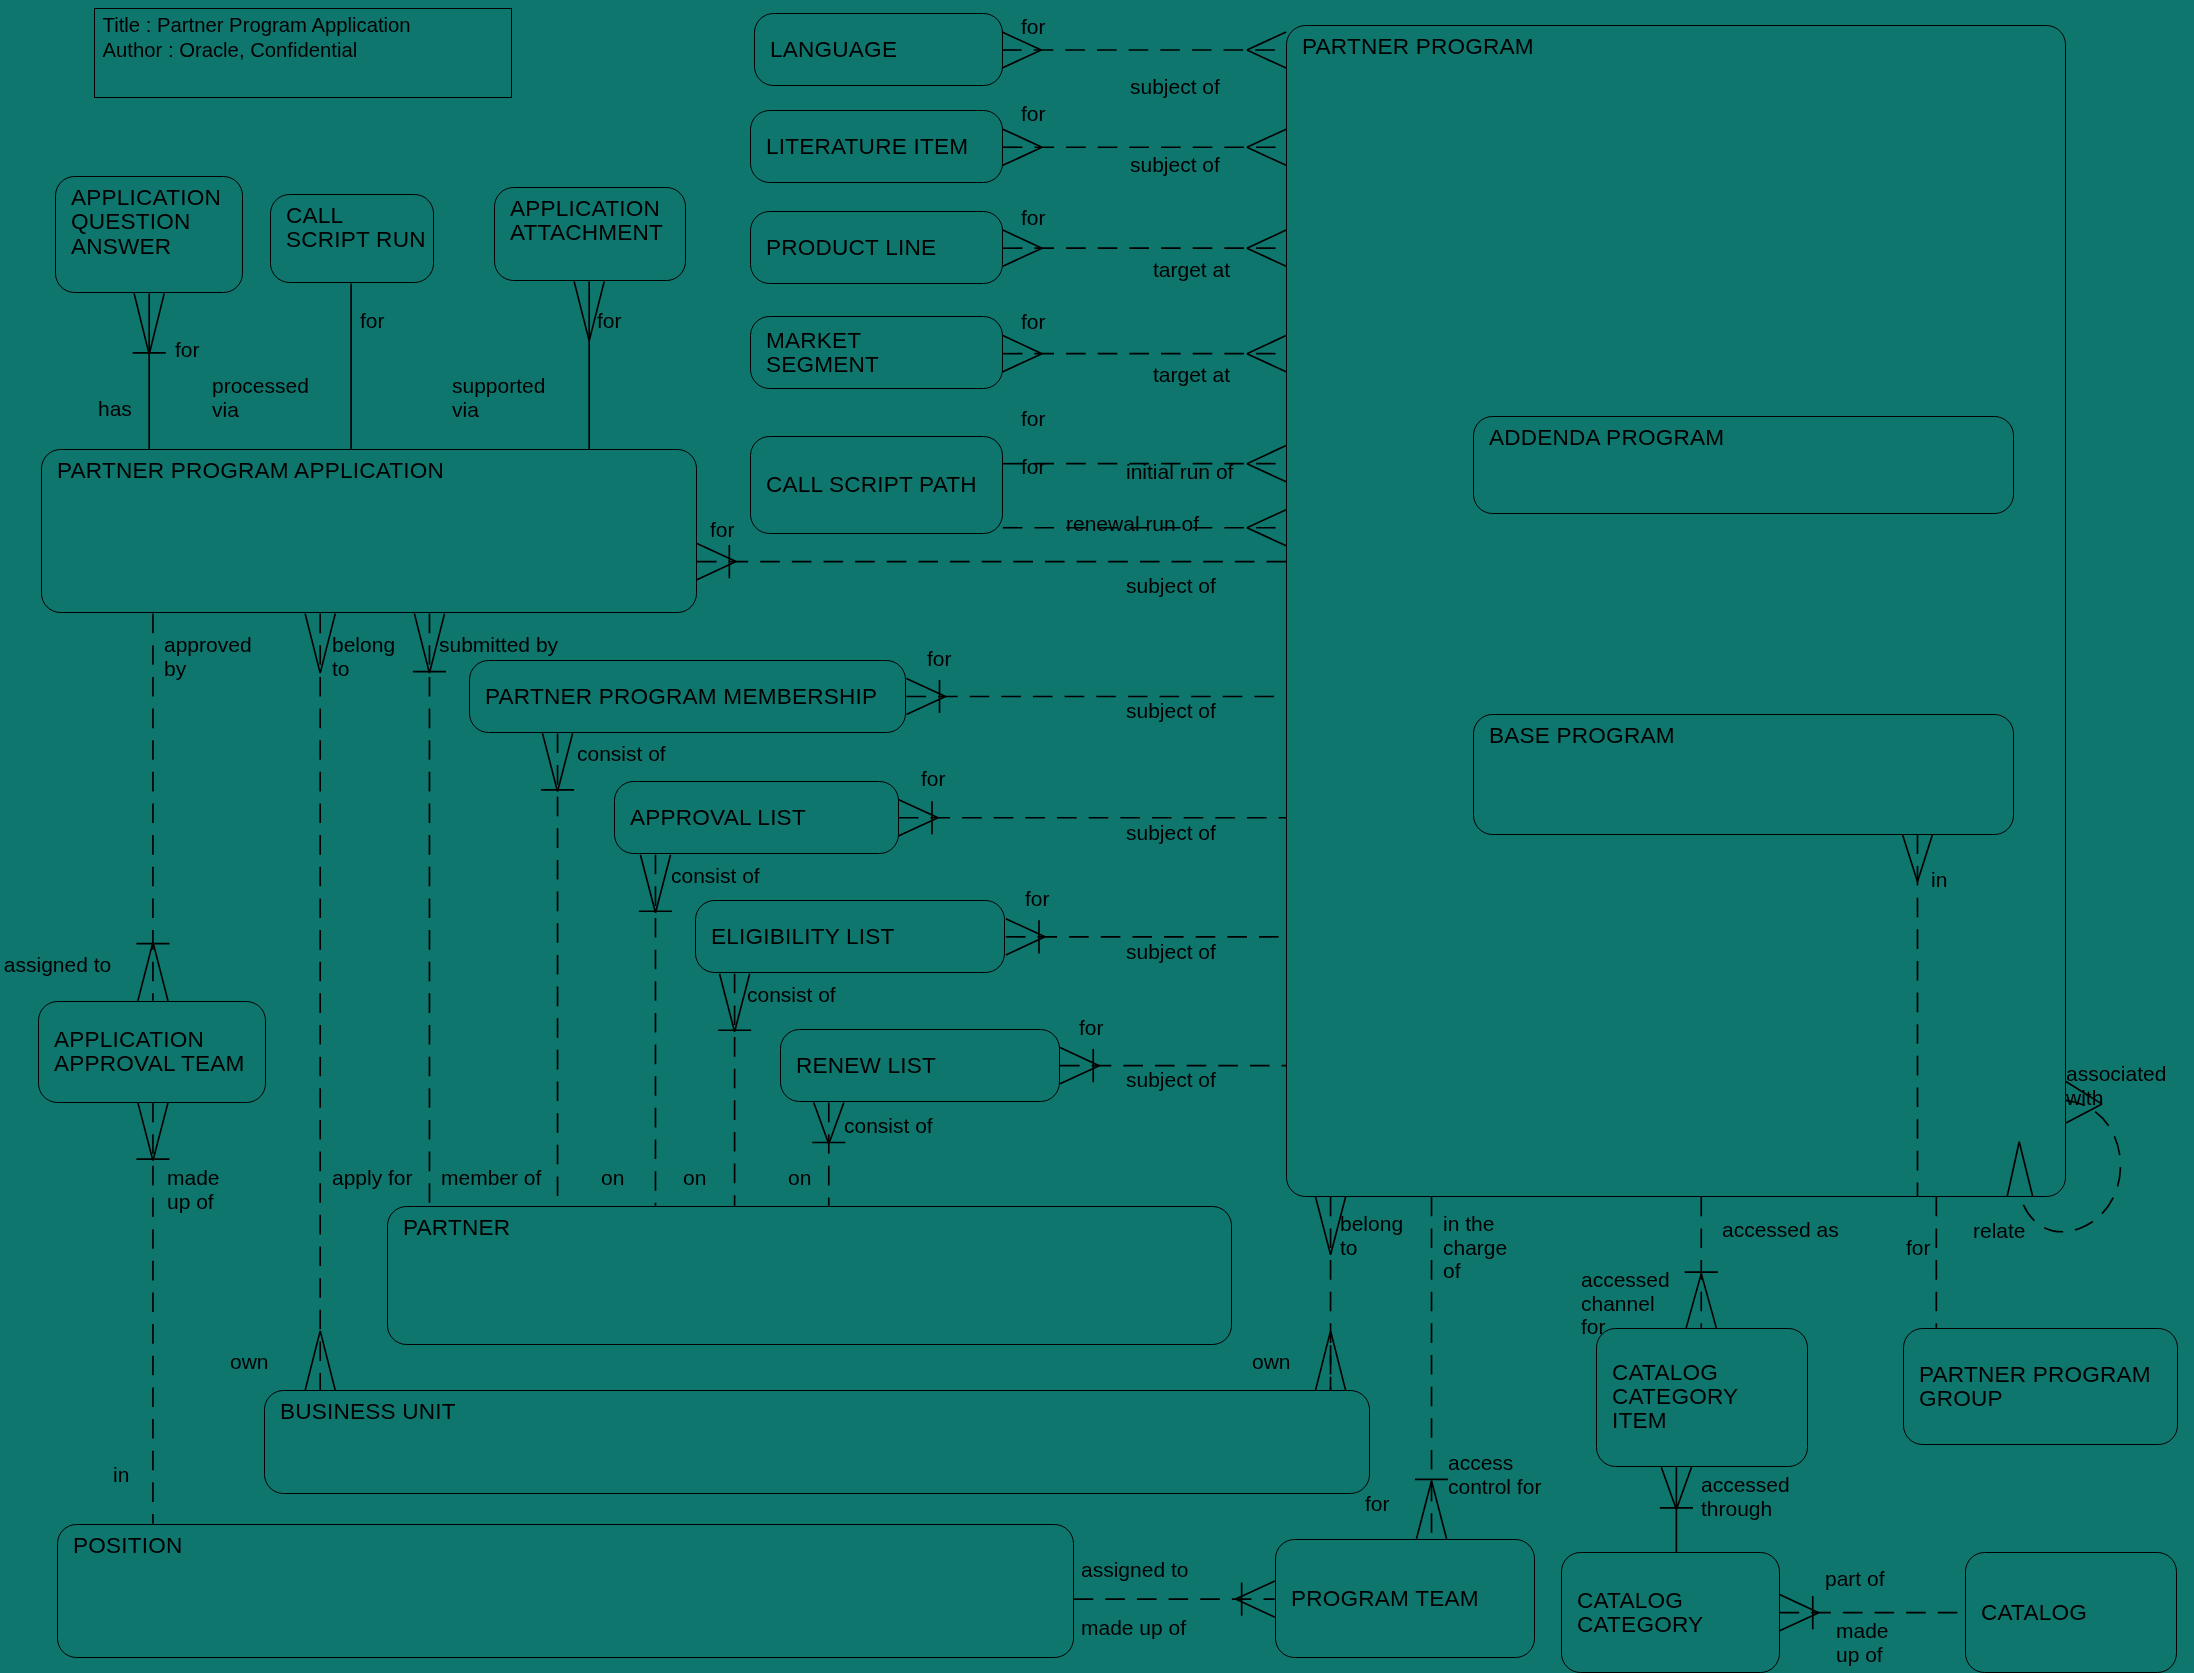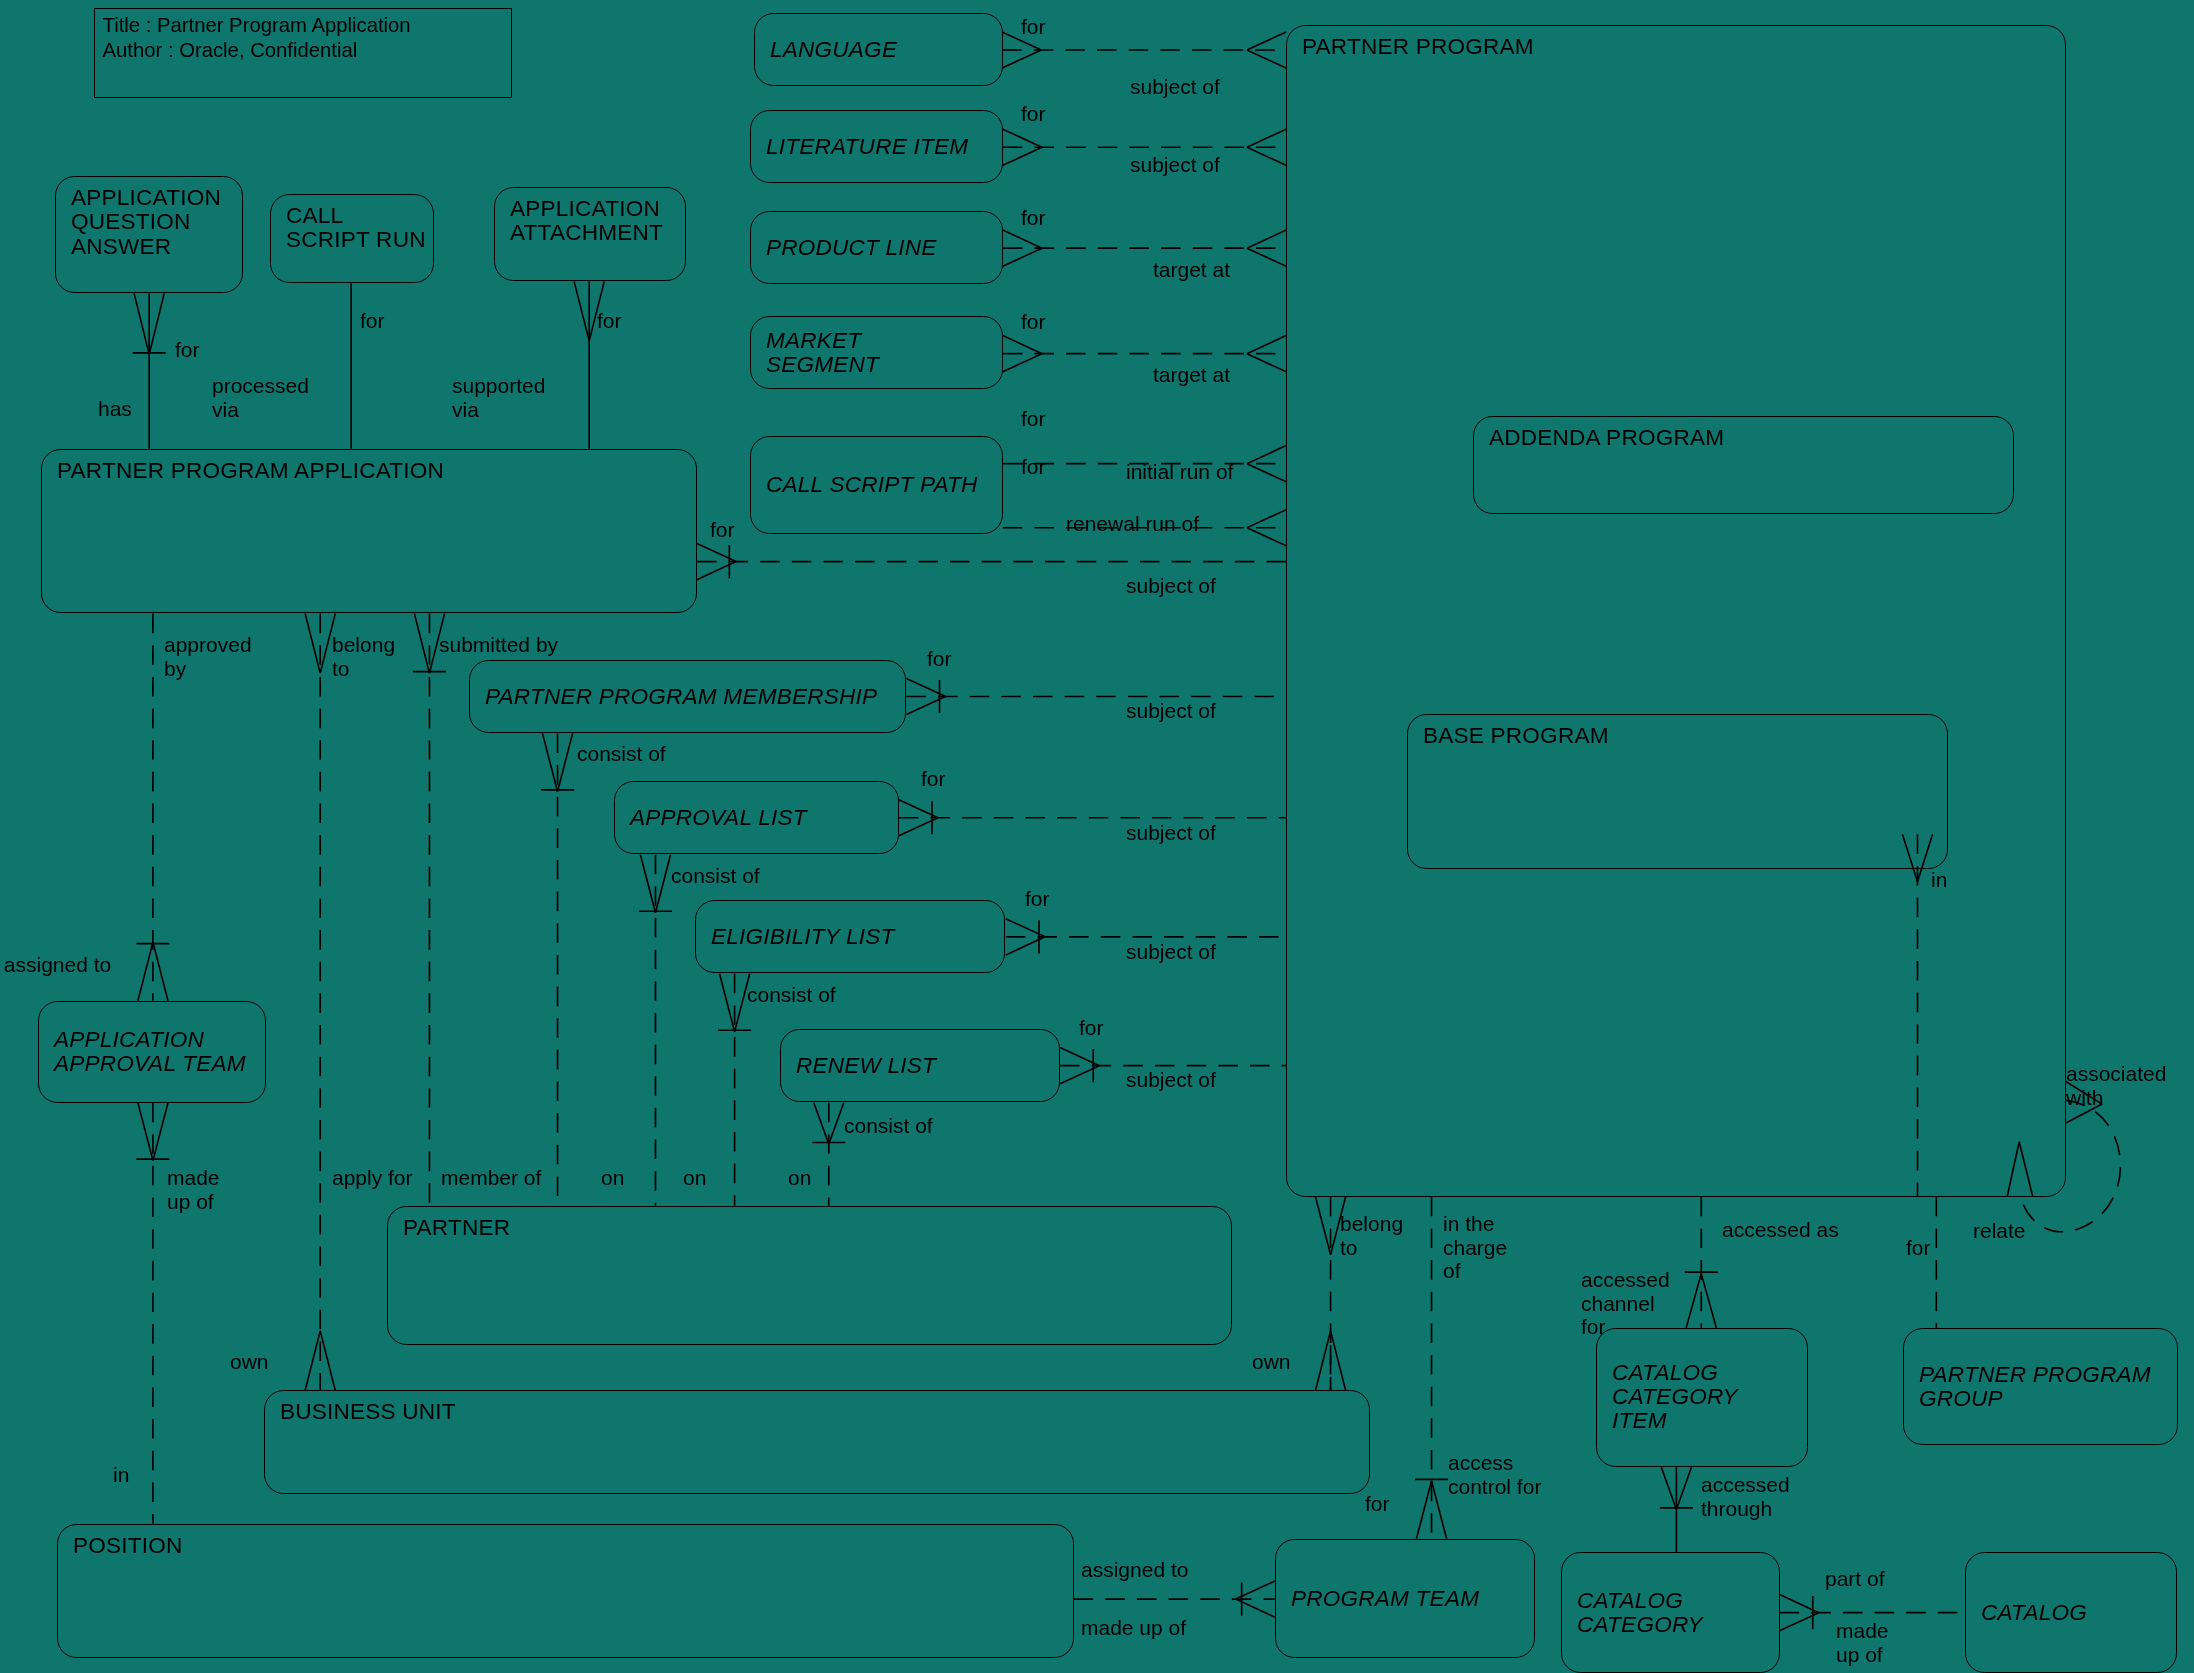--- a/index.html
+++ b/index.html
@@ -18,21 +18,21 @@
   .ent > .lbl{
     position:absolute;
     left:15px; top:9px;
     font-size:22.6px;
     line-height:1.08;
     letter-spacing:0.2px;
     white-space:pre-line;
     color:#000;
   }
   .ent.midleft > .lbl{
-    top:50%; transform:translateY(-50%);font-style:italic;
+    top:50%; transform:translateY(-50%);
   }
 
   
   .titlebox{
     position:absolute;
     border:1.5px solid #000;
     border-radius:0;
     box-sizing:border-box;
   }
   .titlebox .t{
@@ -60,21 +60,21 @@
   </div>
 
   <div class="ent" style="left:1286px;top:25px;width:780px;height:1172px;">
     <div class="lbl">PARTNER PROGRAM</div>
   </div>
 
   <div class="ent" style="left:1473px;top:416px;width:541px;height:98px;">
     <div class="lbl">ADDENDA PROGRAM</div>
   </div>
 
-  <div class="ent" style="left:1407px;top:714px;width:541px;height:155px;">
+  <div class="ent" style="left:1473px;top:714px;width:541px;height:121px;">
     <div class="lbl">BASE PROGRAM</div>
   </div>
 
   <div class="ent" style="left:55px;top:176px;width:188px;height:117px;">
     <div class="lbl">APPLICATION
 QUESTION
 ANSWER</div>
   </div>
 
   <div class="ent" style="left:270px;top:194px;width:164px;height:89px;">

